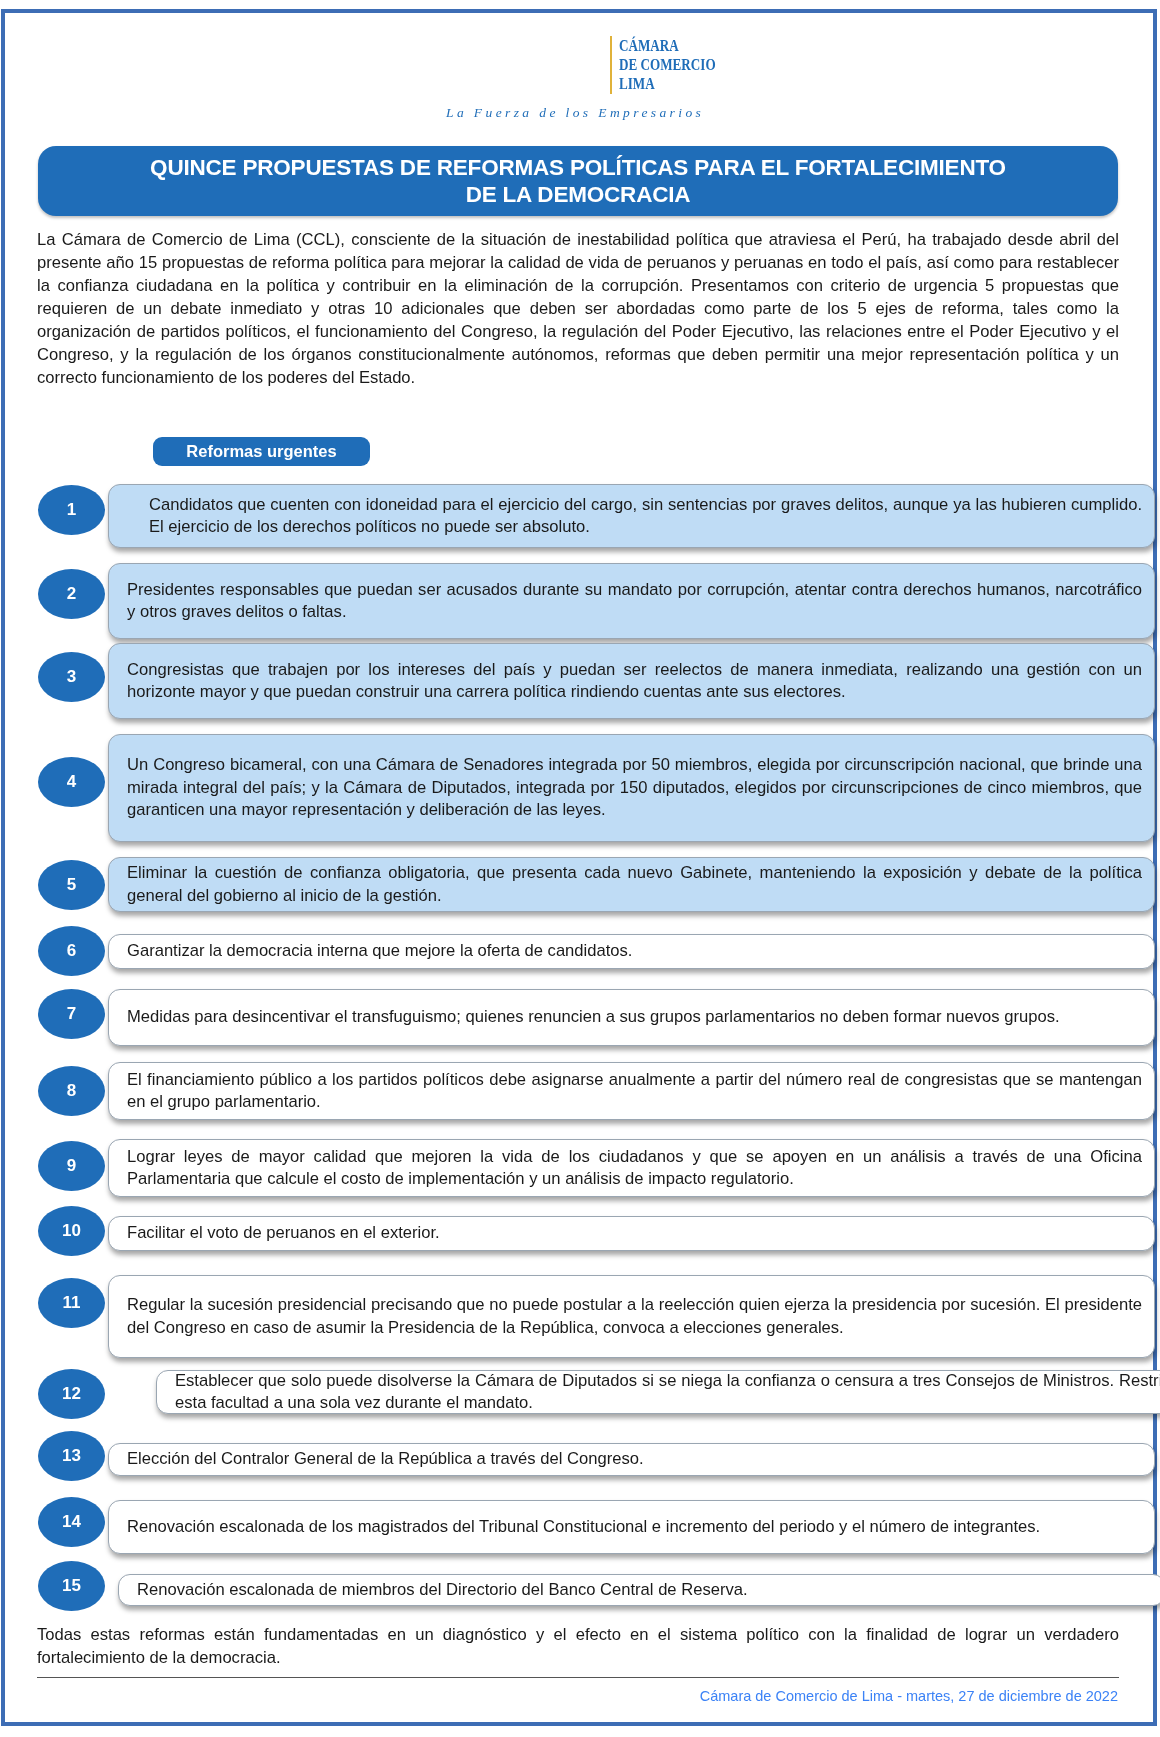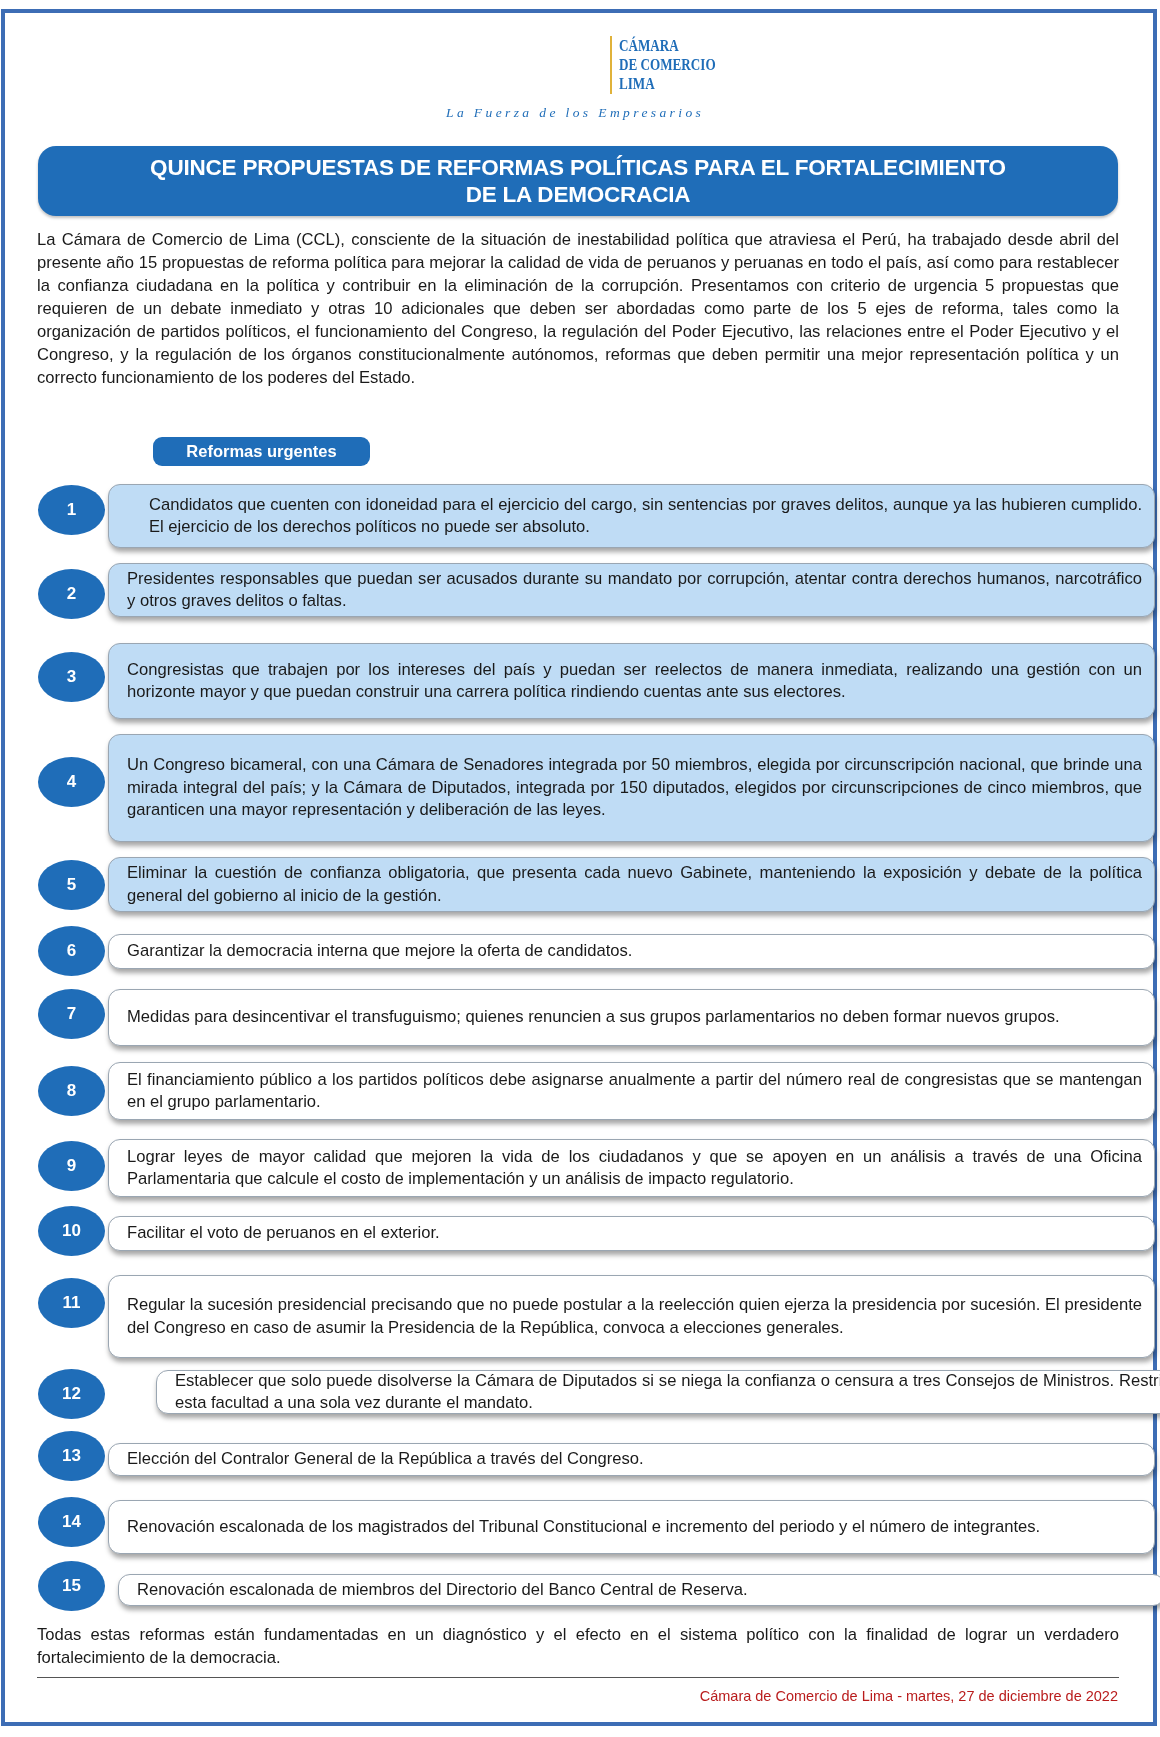--- a/index.html
+++ b/index.html
@@ -16,21 +16,21 @@
   .intro { position: absolute; left: 37px; top: 228px; width: 1082px; font-size: 16.6px; line-height: 23px; text-align: justify; color: #1a1a1a; font-family: "Liberation Sans", sans-serif; }
   .pill { position: absolute; left: 110px; top: 437px; width: 217px; height: 29px; background: #1f6db8; border-radius: 9px; color: #fff; font-weight: bold; font-size: 16.5px; font-family: "Liberation Sans", sans-serif; display: flex; align-items: center; justify-content: center; margin-left: 43px; }
   .item { position: absolute; left: 38px; width: 1080px; }
   .num { position: absolute; left: 0; width: 67px; height: 50px; border-radius: 50%; background: #1f6db8; color: #fff; font-weight: bold; font-size: 17px; display: flex; align-items: center; justify-content: center; font-family: "Liberation Sans", sans-serif; }
   .box { position: absolute; left: 70px; width: 1047px; border: 1px solid #9aa6b2; border-radius: 12px; padding: 6px 12px 6px 18px; font-size: 16.6px; line-height: 22.5px; text-align: justify; color: #1a1a1a; font-family: "Liberation Sans", sans-serif; box-shadow: 1px 4px 5px rgba(0,0,0,0.35); display: flex; align-items: center; }
   .box.urgent { background: #bfdcf5; }
   .box.normal { background: #ffffff; }
   .box span { display: block; width: 100%; }
   .closing { position: absolute; left: 37px; top: 1624px; width: 1082px; font-size: 16.6px; line-height: 22.5px; text-align: justify; font-family: "Liberation Sans", sans-serif; }
   .rule { position: absolute; left: 37px; top: 1677px; width: 1082px; height: 1px; background: #555; }
-  .footer { position: absolute; right: 42px; top: 1688px; font-size: 14.5px; color: #b91c1c; font-family: "Liberation Sans", sans-serif; }
+  .footer { position: absolute; right: 42px; top: 1688px; font-size: 14.5px; color: #3b82f6; font-family: "Liberation Sans", sans-serif; }
 </style>
 </head>
 <body>
 
 <div class="frame"></div>
 
 <div class="logo">
   <div class="logo-bar"></div>
   <div class="logo-name">
     <div>CÁMARA</div>
@@ -51,21 +51,21 @@
 
 <div id="items">
     <div class="item">
       <div class="num" style="top: 485px;">1</div>
       <div class="box urgent" style="top: 484px; height: 64px; padding-left: 40px;">
         <span>Candidatos que cuenten con idoneidad para el ejercicio del cargo, sin sentencias por graves delitos, aunque ya las hubieren cumplido. El ejercicio de los derechos políticos no puede ser absoluto.</span>
       </div>
     </div>
     <div class="item">
       <div class="num" style="top: 569px;">2</div>
-      <div class="box urgent" style="top: 563px; height: 54px;">
+      <div class="box urgent" style="top: 563px; height: 76px;">
         <span>Presidentes responsables que puedan ser acusados durante su mandato por corrupción, atentar contra derechos humanos, narcotráfico y otros graves delitos o faltas.</span>
       </div>
     </div>
     <div class="item">
       <div class="num" style="top: 652px;">3</div>
       <div class="box urgent" style="top: 643px; height: 76px;">
         <span>Congresistas que trabajen por los intereses del país y puedan ser reelectos de manera inmediata, realizando una gestión con un horizonte mayor y que puedan construir una carrera política rindiendo cuentas ante sus electores.</span>
       </div>
     </div>
     <div class="item">

